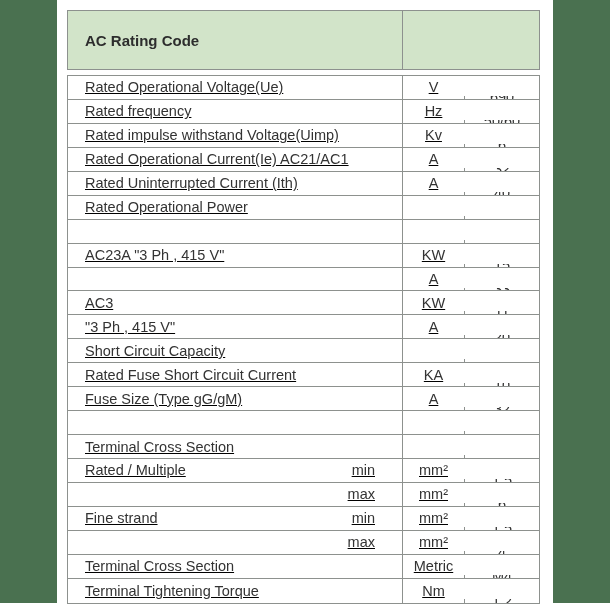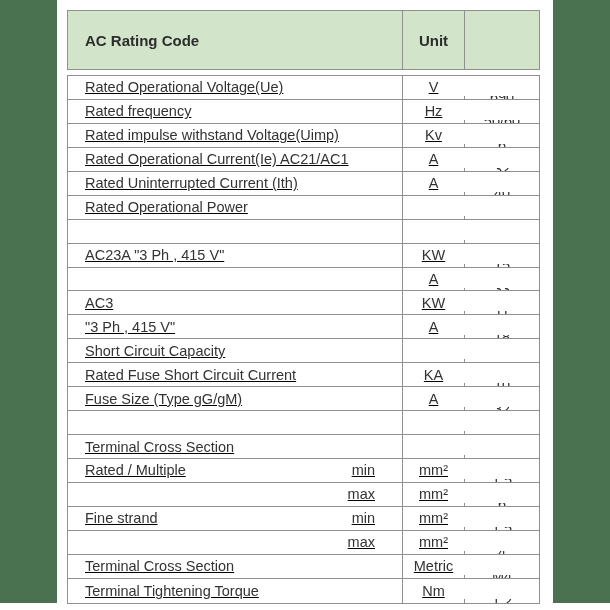--- a/index.html
+++ b/index.html
@@ -78,21 +78,20 @@
 </head>
 <body>
 
 <div class="stage">
   <div class="bg-strip left"></div>
   <div class="bg-strip right"></div>
 
   <div class="table-wrap">
     <div class="thead">
       <div class="th c1">AC Rating Code</div>
-      <div class="th c2">Unit</div>
       <div class="th c3"></div>
     </div>
     <div class="tbody">
   <div class="tr">
     <div class="td c1">
       <span class="label">Rated Operational Voltage(Ue)</span>
       <span class="note"></span>
     </div>
     <div class="td c2">V</div>
     <div class="td c3">690</div>
@@ -178,21 +177,21 @@
     <div class="td c2">KW</div>
     <div class="td c3">11</div>
   </div>
 
   <div class="tr">
     <div class="td c1">
       <span class="label">"3 Ph , 415 V"</span>
       <span class="note"></span>
     </div>
     <div class="td c2">A</div>
-    <div class="td c3">18</div>
+    <div class="td c3">20</div>
   </div>
 
   <div class="tr">
     <div class="td c1">
       <span class="label">Short Circuit Capacity</span>
       <span class="note"></span>
     </div>
     <div class="td c2"></div>
     <div class="td c3"></div>
   </div>

